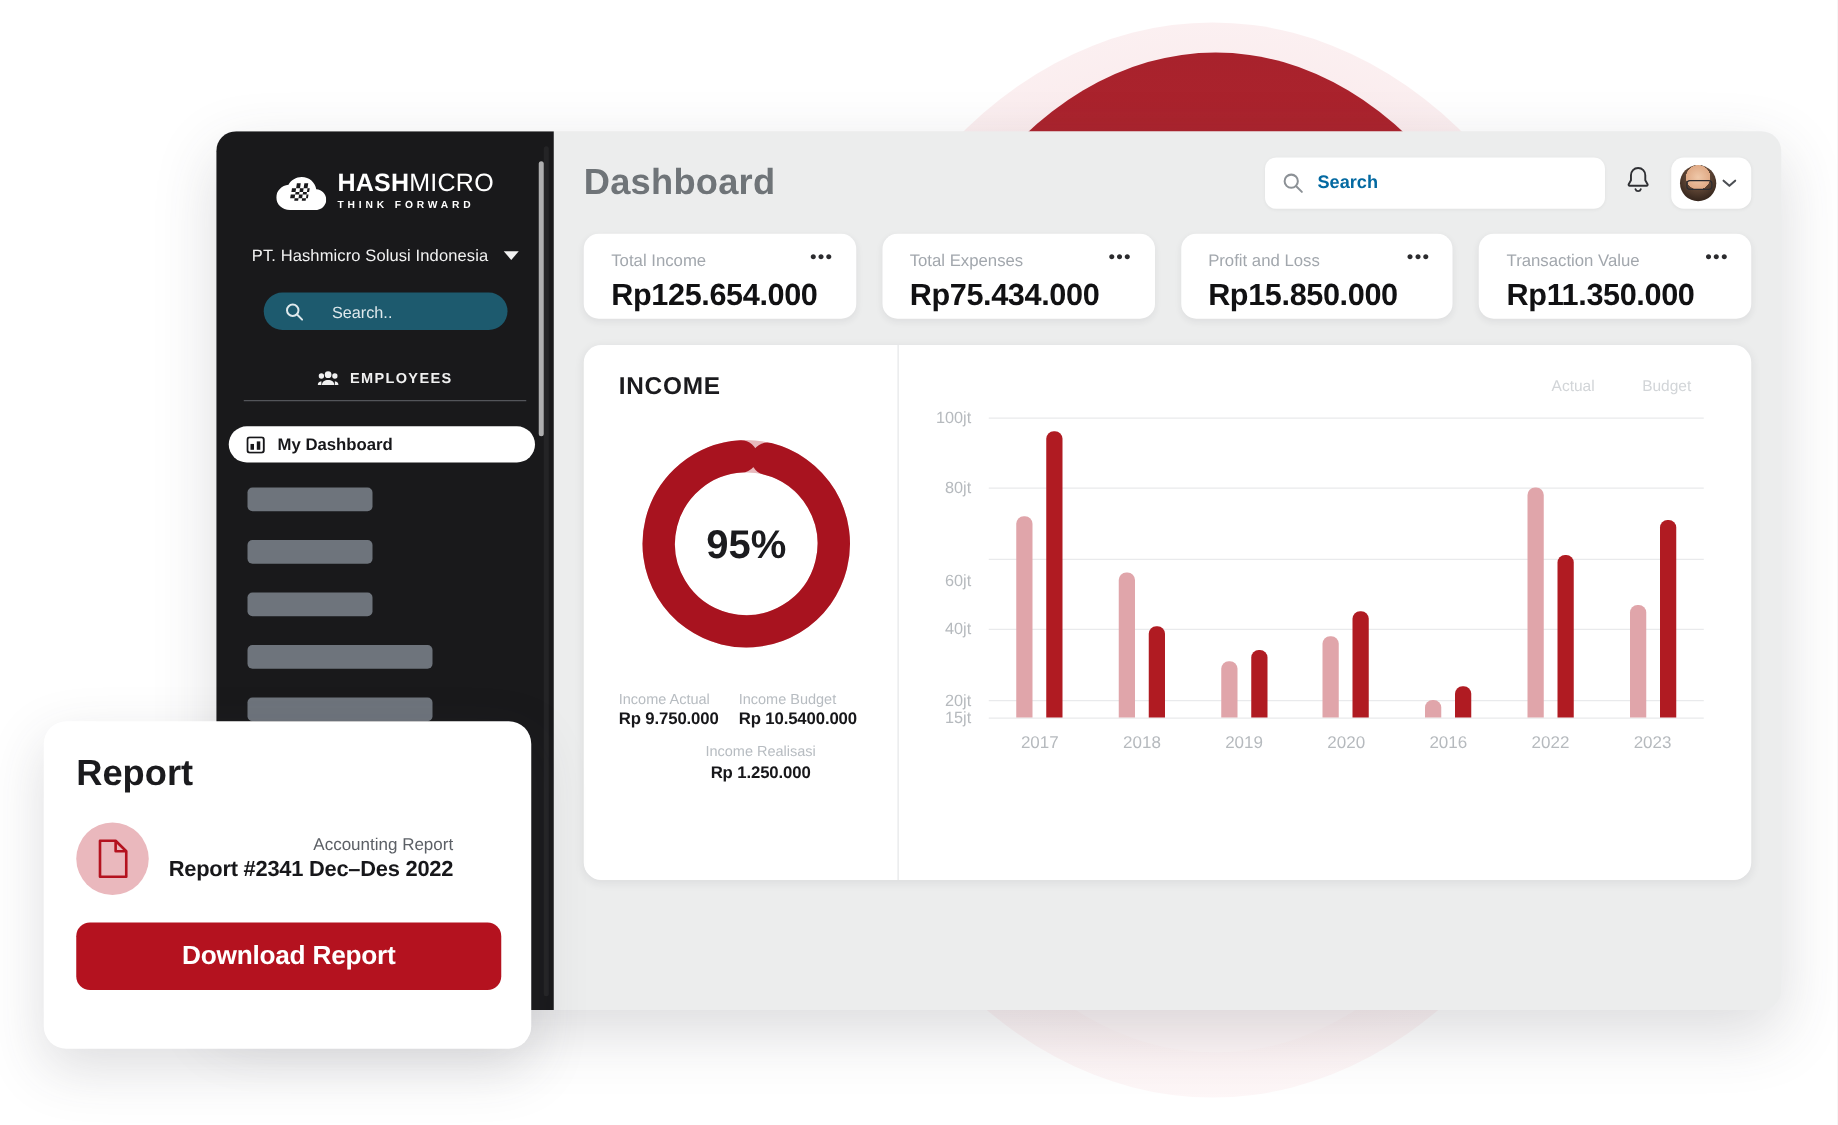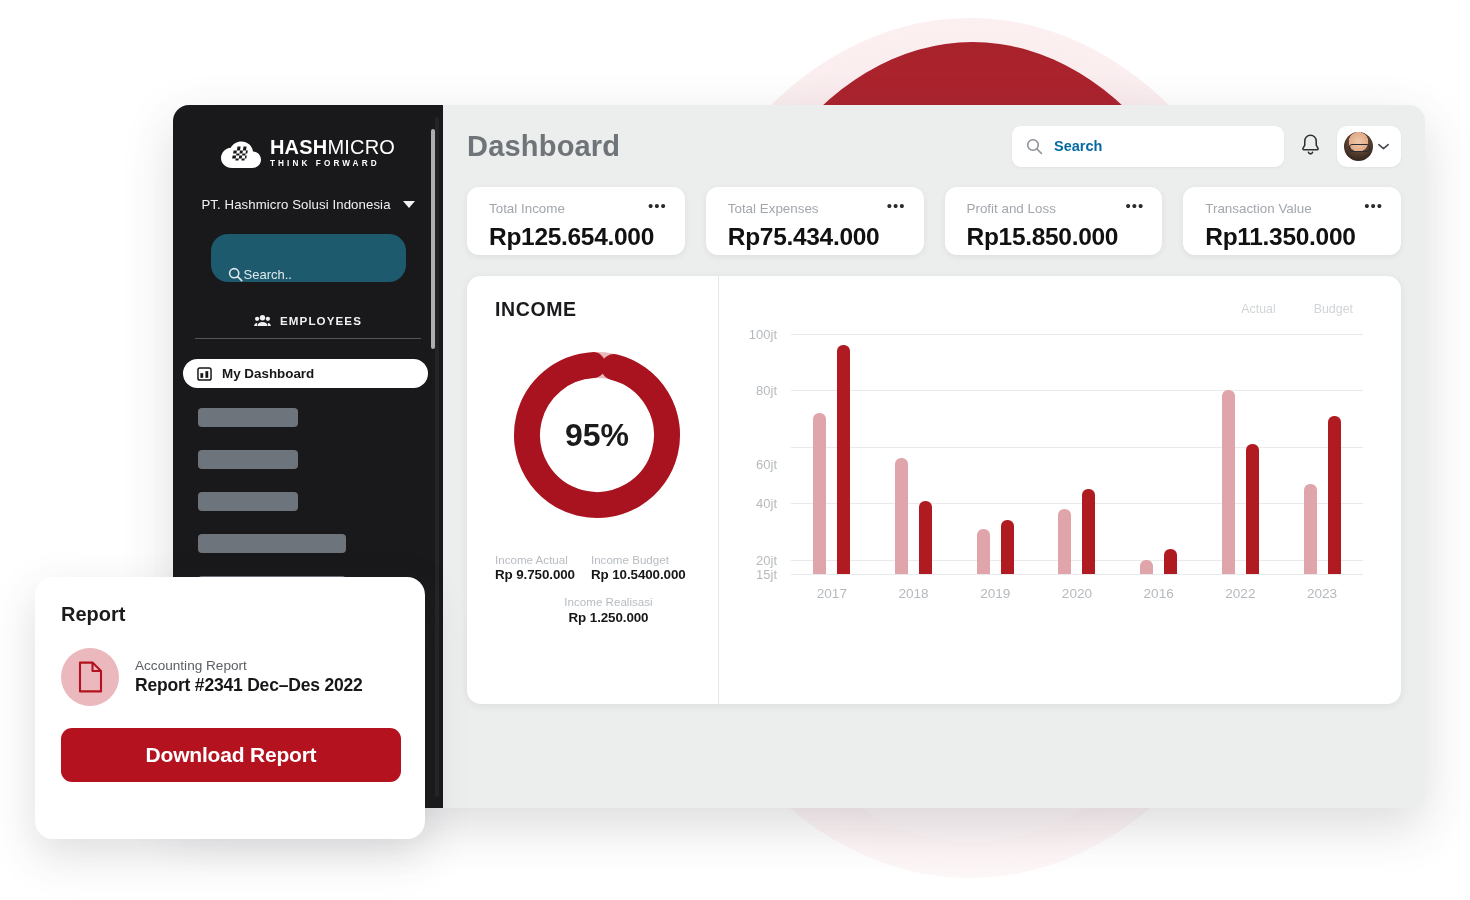--- a/index.html
+++ b/index.html
@@ -85,25 +85,25 @@
   #company-name { color: #f2f2f2; font-size: 13.2px; letter-spacing: .1px; }
   .caret-down {
     width: 0; height: 0;
     border-left: 6px solid transparent;
     border-right: 6px solid transparent;
     border-top: 7px solid #f2f2f2;
   }
 
   #sidebar-search {
     margin: 22px auto 0 auto;
-    width: 195px; height: 48px;
+    width: 195px; height: 30px;
     background: #1d5a6e;
     border-radius: 17px;
-    display: flex; align-items: flex-end;
-    padding-left: 17px; gap: 1px;
+    display: flex; align-items: center;
+    padding-left: 17px; gap: 23px;
     cursor: text;
   }
   #sidebar-search-placeholder { color: #dfe9ec; font-size: 13px; }
 
   #nav-active {
     margin: 20px 0 0 10px;
     width: 245px; height: 29px;
     background: #ffffff;
     border-radius: 15px;
     display: flex; align-items: center;
@@ -240,22 +240,22 @@
   .xlabel { font-size: 13.6px; color: #b6babe; }
 
   
   #report-card {
     position: absolute; left: 35px; top: 577px;
     width: 390px; height: 262px;
     background: #fff; border-radius: 18px;
     z-index: 5; padding: 26px 30px 0 26px;
     box-shadow: 0 16px 44px rgba(60,60,70,.17);
   }
-  #report-title { font-size: 20px; font-weight: 700; color: #1b1b1e; }
-  #report-row { display: flex; align-items: center; gap: 16px; margin-top: 22px; }
+  #report-title { font-size: 29px; font-weight: 700; color: #1b1b1e; }
+  #report-row { display: flex; align-items: center; gap: 16px; margin-top: 22px; text-align: right; }
   #report-icon-circle {
     width: 58px; height: 58px; border-radius: 50%;
     background: #eab8bd; flex: none;
     display: flex; align-items: center; justify-content: center;
   }
   #report-meta-label { font-size: 13.6px; color: #5c6066; }
   #report-meta-value { font-size: 17.5px; font-weight: 700; color: #17171a; margin-top: 2px; letter-spacing: -.2px; }
   #download-btn {
     margin-top: 22px; width: 340px; height: 54px;
     background: #b4121f; border: none; border-radius: 11px;

